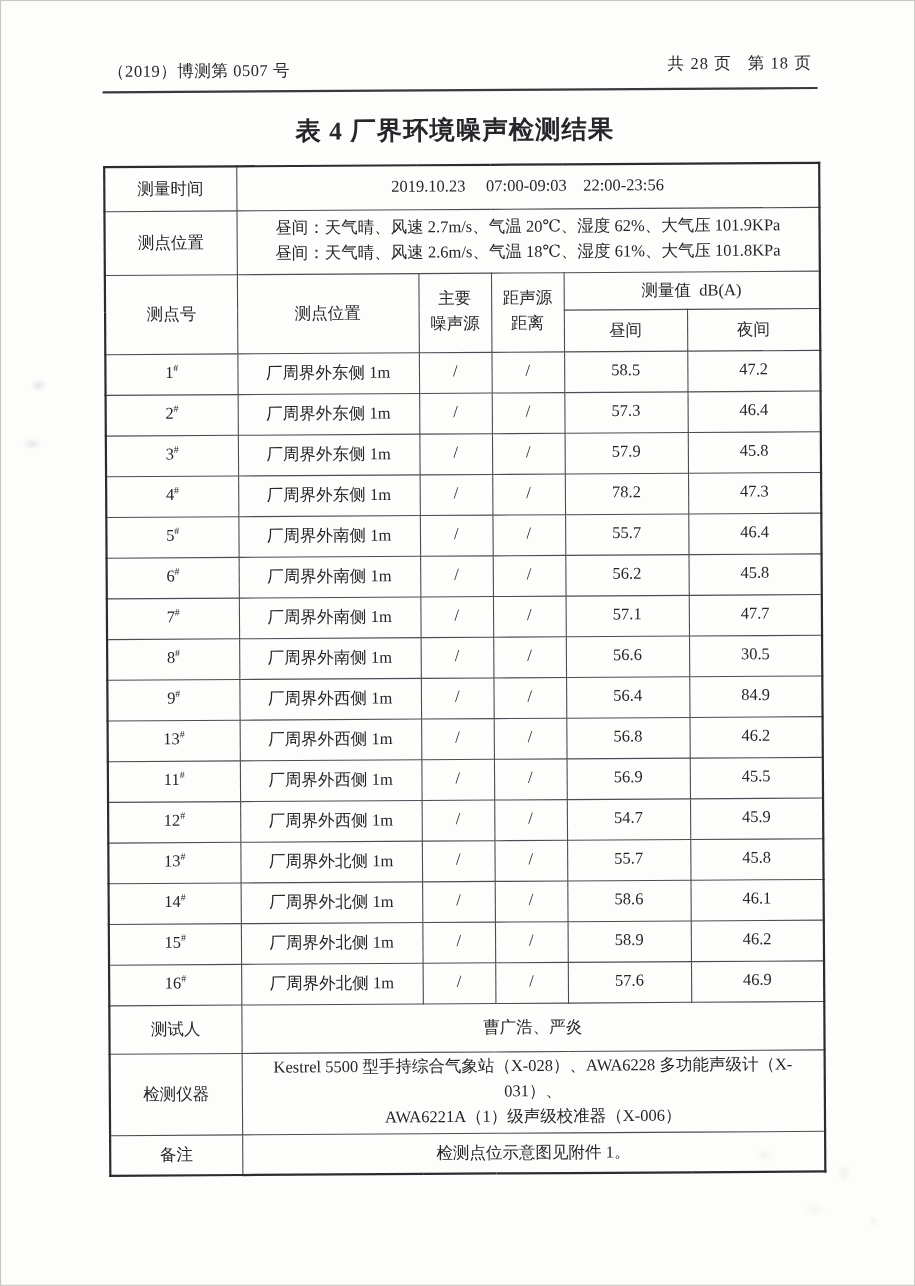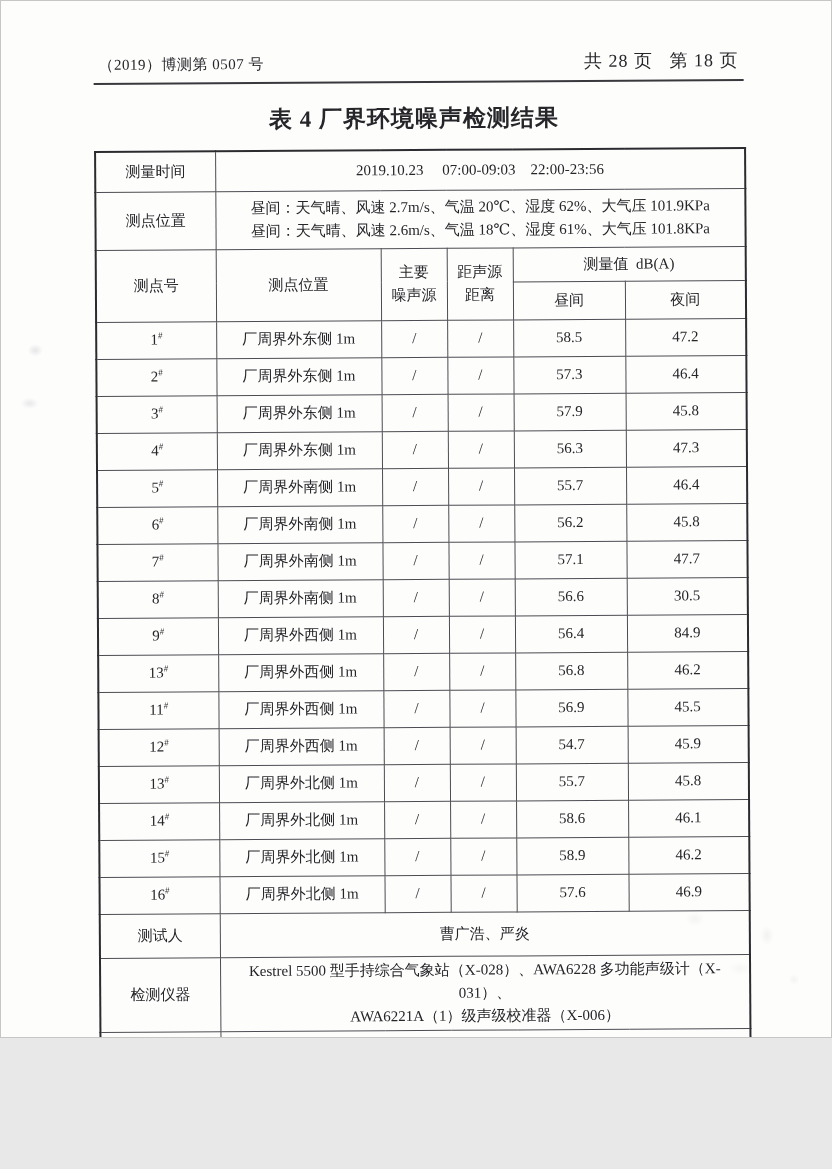--- a/index.html
+++ b/index.html
@@ -1,20 +1,20 @@
 <!DOCTYPE html>
 <html><head>
 <meta charset="utf-8">
 <style>
   * { margin: 0; padding: 0; box-sizing: border-box; }
   html, body { background: #e8e8e8; }
   .page {
     position: relative;
     width: 832px;
-    height: 1038px;
+    height: 1169px;
     margin: 0 auto;
     background: #fdfdfc;
     border: 1px solid #c6c6c4;
     overflow: hidden;
     font-family: "Liberation Serif", "DejaVu Serif", serif;
     color: #26262a;
   }
   .content {
     position: absolute;
     inset: 0;
@@ -23,21 +23,21 @@
   }
   .doc-header-left {
     position: absolute;
     left: 100px; top: 53px;
     font-size: 15px;
     letter-spacing: 0.5px;
   }
   .doc-header-right {
     position: absolute;
     right: 90px; top: 49px;
-    font-size: 18px;
+    font-size: 15px;
     letter-spacing: 1px;
   }
   .header-rule {
     position: absolute;
     left: 95px; top: 80px;
     width: 650px; height: 2px;
     background: #38383d;
   }
   .doc-title {
     position: absolute;
@@ -174,21 +174,21 @@
     <td>/</td>
     <td>/</td>
     <td>57.9</td>
     <td>45.8</td>
   </tr>
           <tr class="data-row">
     <td><span>4</span><sup>#</sup></td>
     <td>厂周界外东侧 1m</td>
     <td>/</td>
     <td>/</td>
-    <td>56.3</td>
+    <td>78.2</td>
     <td>47.3</td>
   </tr>
           <tr class="data-row">
     <td><span>5</span><sup>#</sup></td>
     <td>厂周界外南侧 1m</td>
     <td>/</td>
     <td>/</td>
     <td>55.7</td>
     <td>46.4</td>
   </tr>

